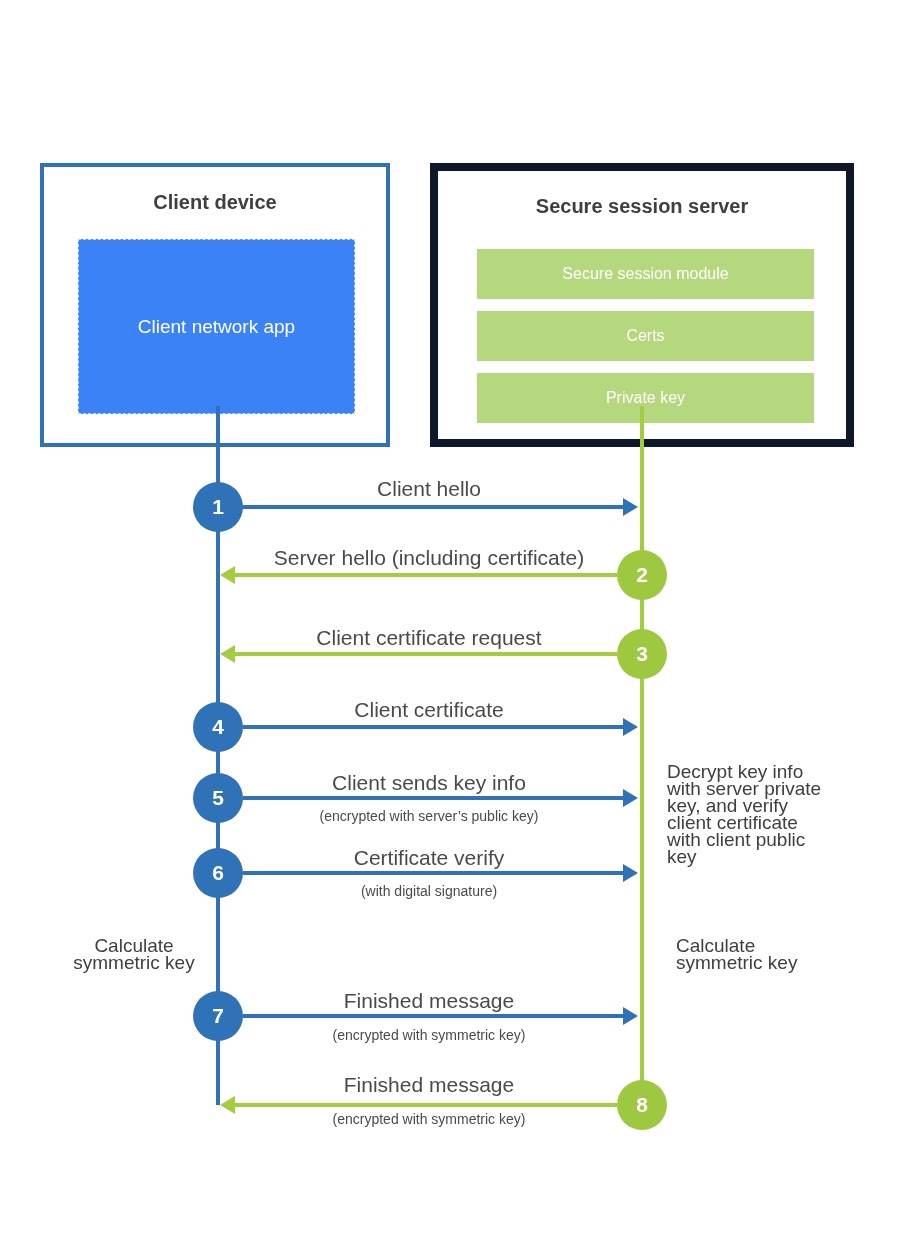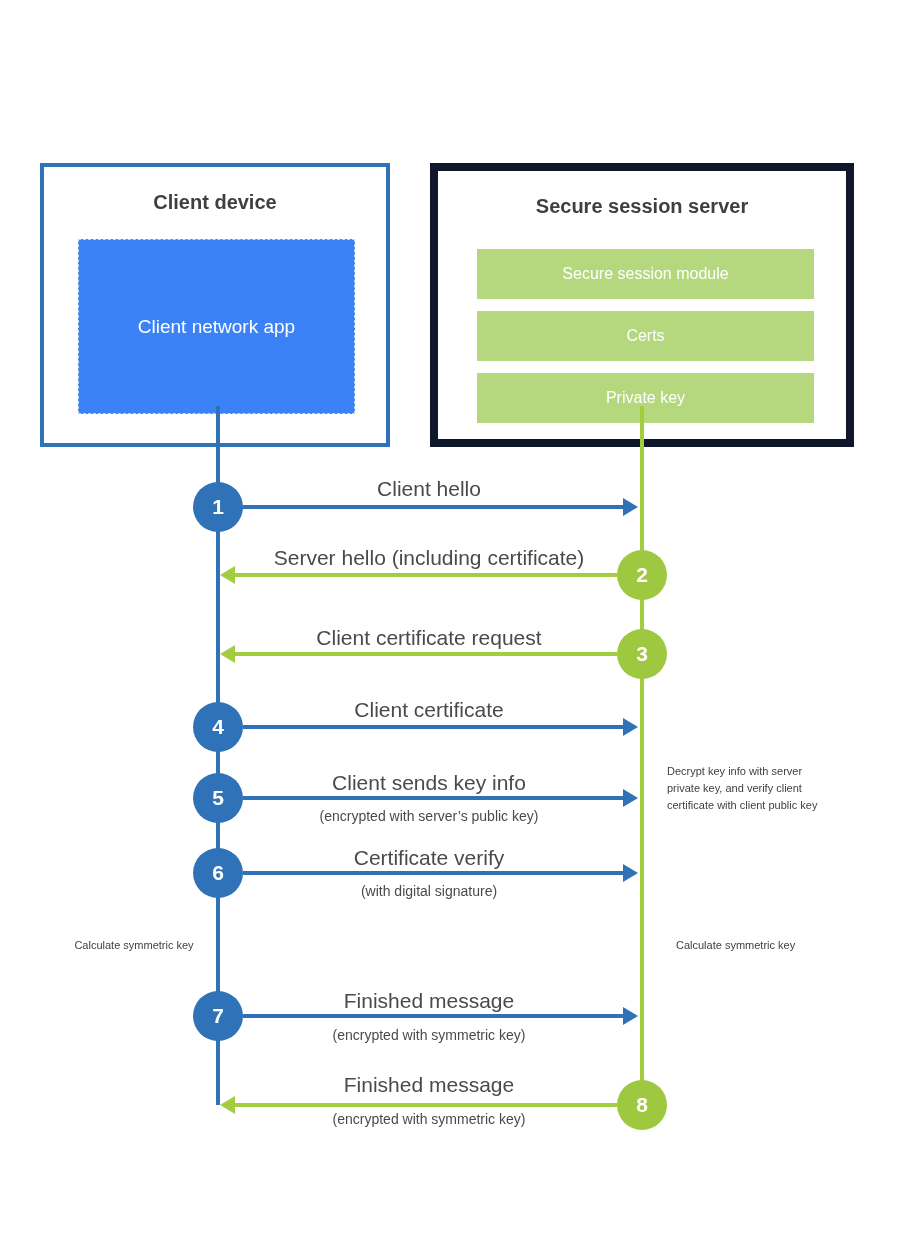--- a/index.html
+++ b/index.html
@@ -57,21 +57,21 @@
   .msg-label {
     position:absolute; left:229px; width:400px; text-align:center;
     font-size:21px; color:#4a4a4a; z-index:3;
   }
   .msg-sub {
     position:absolute; left:229px; width:400px; text-align:center;
     font-size:14px; color:#4a4a4a; z-index:3;
   }
   
   .side-note {
-    position:absolute; font-size:11px; line-height:17px; color:#3f3f3f;
+    position:absolute; font-size:19px; line-height:17px; color:#3f3f3f;
   }
   .note-decrypt { left:667px; top:763px; width:164px; }
   .calc-left  { left:70px;  top:937px; width:128px; text-align:center; }
   .calc-right { left:676px; top:937px; width:128px; text-align:left; }
 </style>
 </head>
 <body>
 
 <div class="canvas">
 

